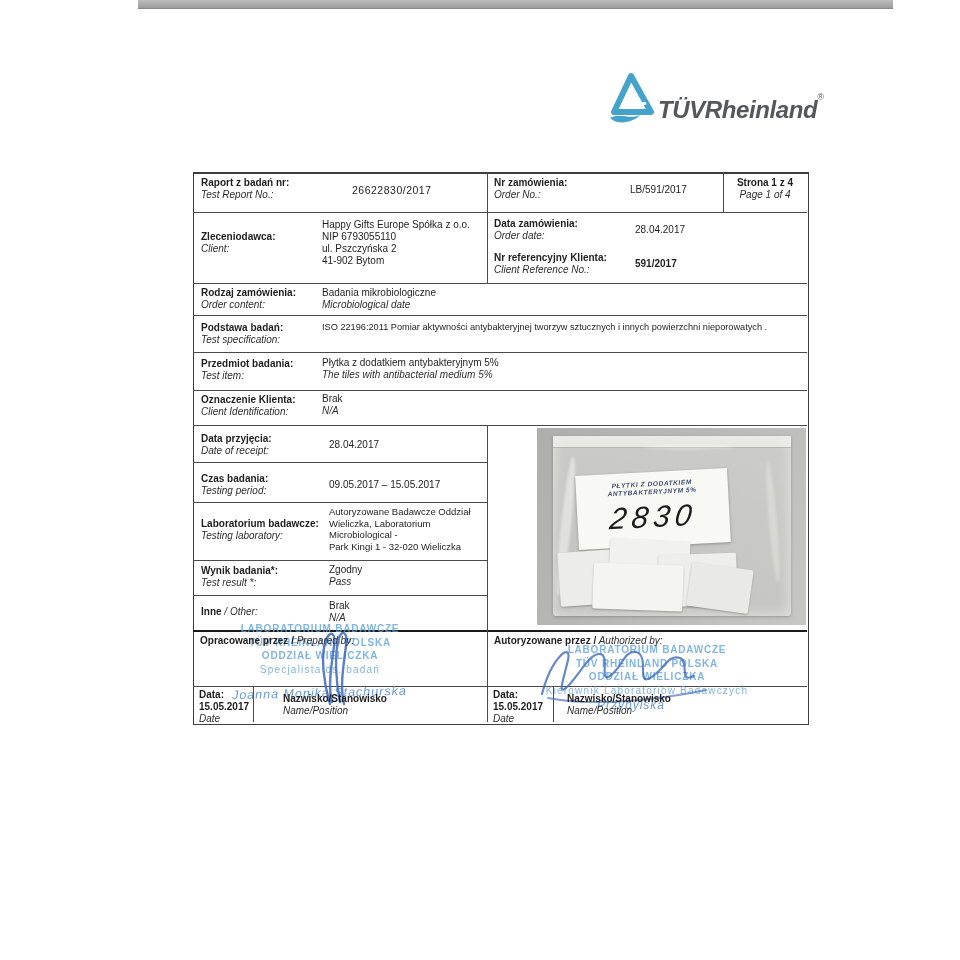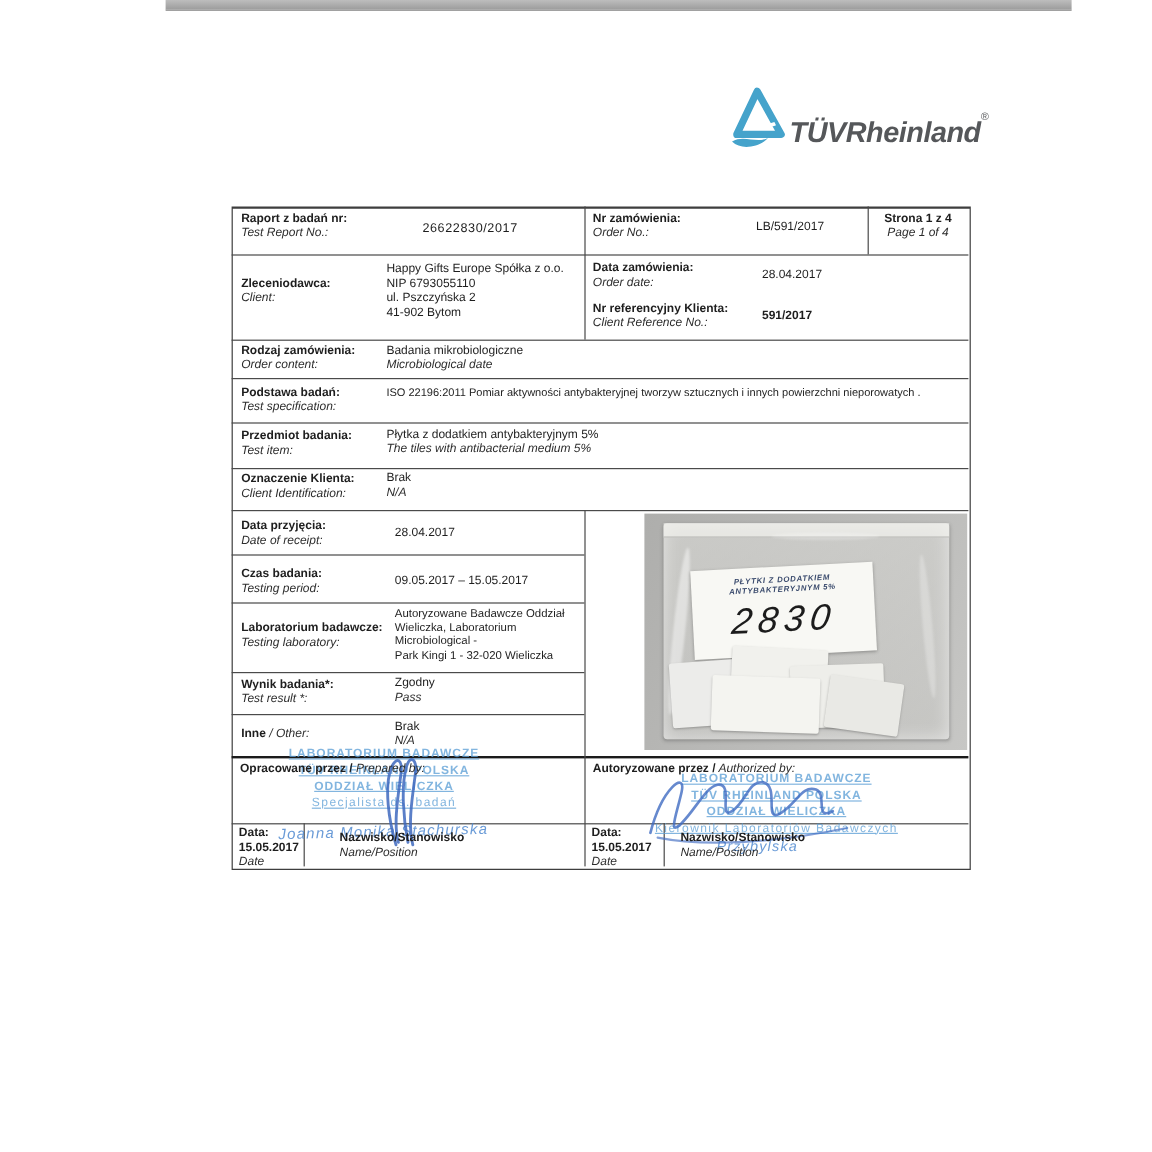--- a/index.html
+++ b/index.html
@@ -26,21 +26,21 @@
     color:#55575a;letter-spacing:-0.4px;font-style:italic;}
   .logo-text .tuv{font-weight:bold;}
   .logo-text .rh{font-weight:600;}
   .logo-text sup{font-size:9px;vertical-align:18px;}
   
   .frame{position:absolute;left:193px;top:172px;width:614px;height:550px;
     border:1.5px solid #3e3e3e;border-top-width:2px;background:transparent;}
   
   .stamp{position:absolute;text-align:center;font-weight:bold;
     color:rgba(95,160,214,0.78);letter-spacing:0.8px;font-size:10px;line-height:13.5px;
-    z-index:3;pointer-events:none;text-decoration:underline;}
+    z-index:3;pointer-events:none;}
   .stamp div:last-child{font-weight:normal;letter-spacing:1.2px;}
   .stamp-name{position:absolute;font-style:italic;font-size:12.5px;
     color:rgba(80,138,208,0.85);z-index:3;letter-spacing:1px;white-space:nowrap;}
   .sig{position:absolute;z-index:4;}
   .hdr{z-index:5;}
   
   .photo{position:absolute;left:537px;top:428px;width:269px;height:197px;
     background:linear-gradient(120deg,#aeaeac 0%,#bbbbb9 55%,#c7c7c5 100%);overflow:hidden;}
   .bag{position:absolute;left:16px;top:8px;width:238px;height:180px;border-radius:3px;
     background:linear-gradient(160deg,rgba(224,224,220,0.55),rgba(200,200,196,0.35));

